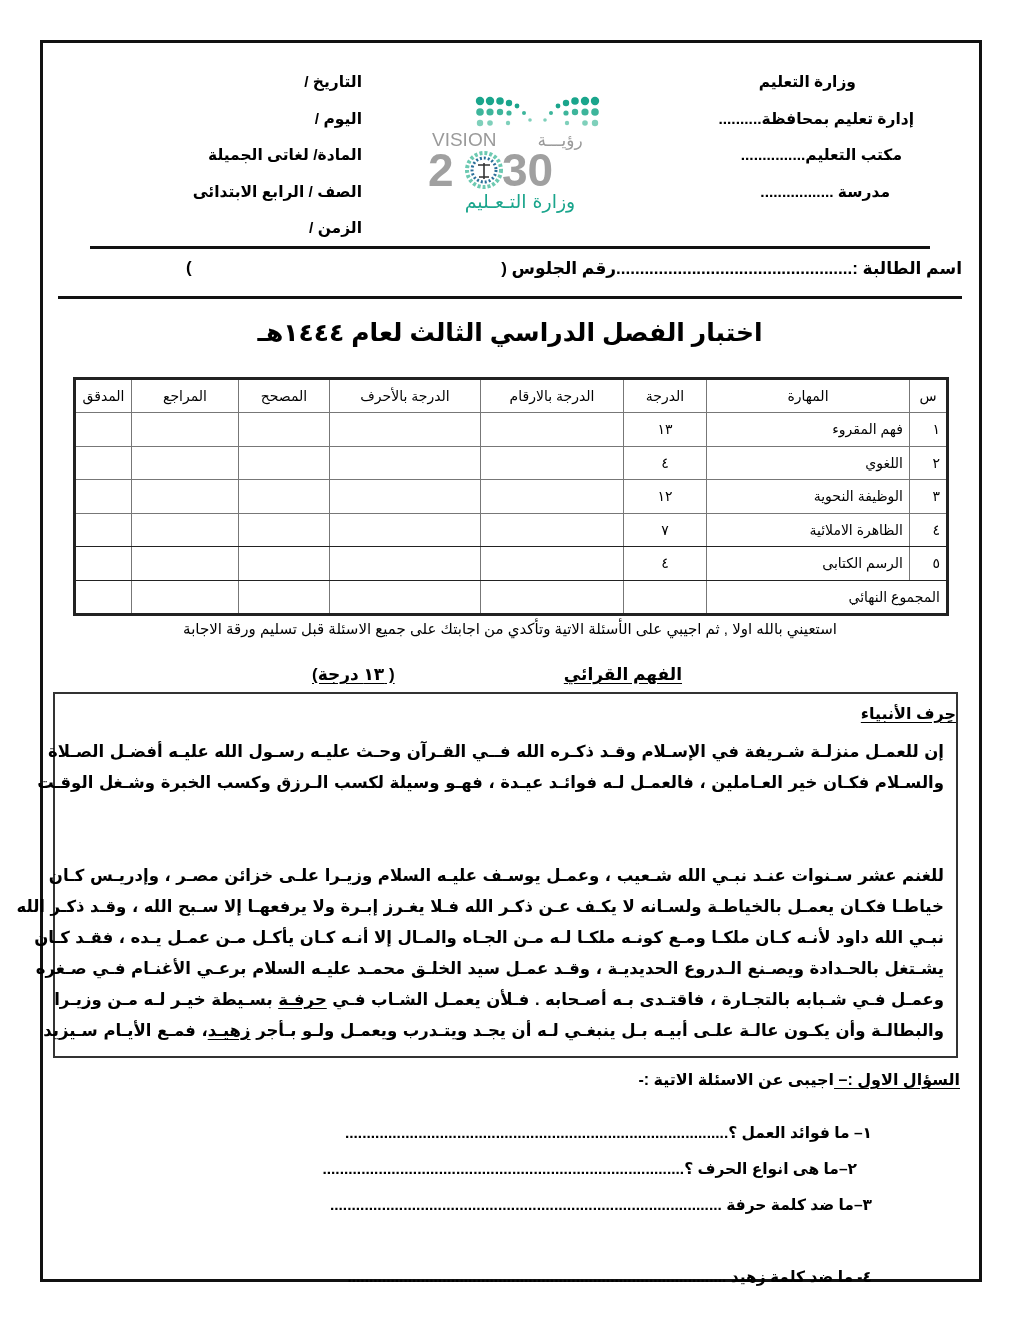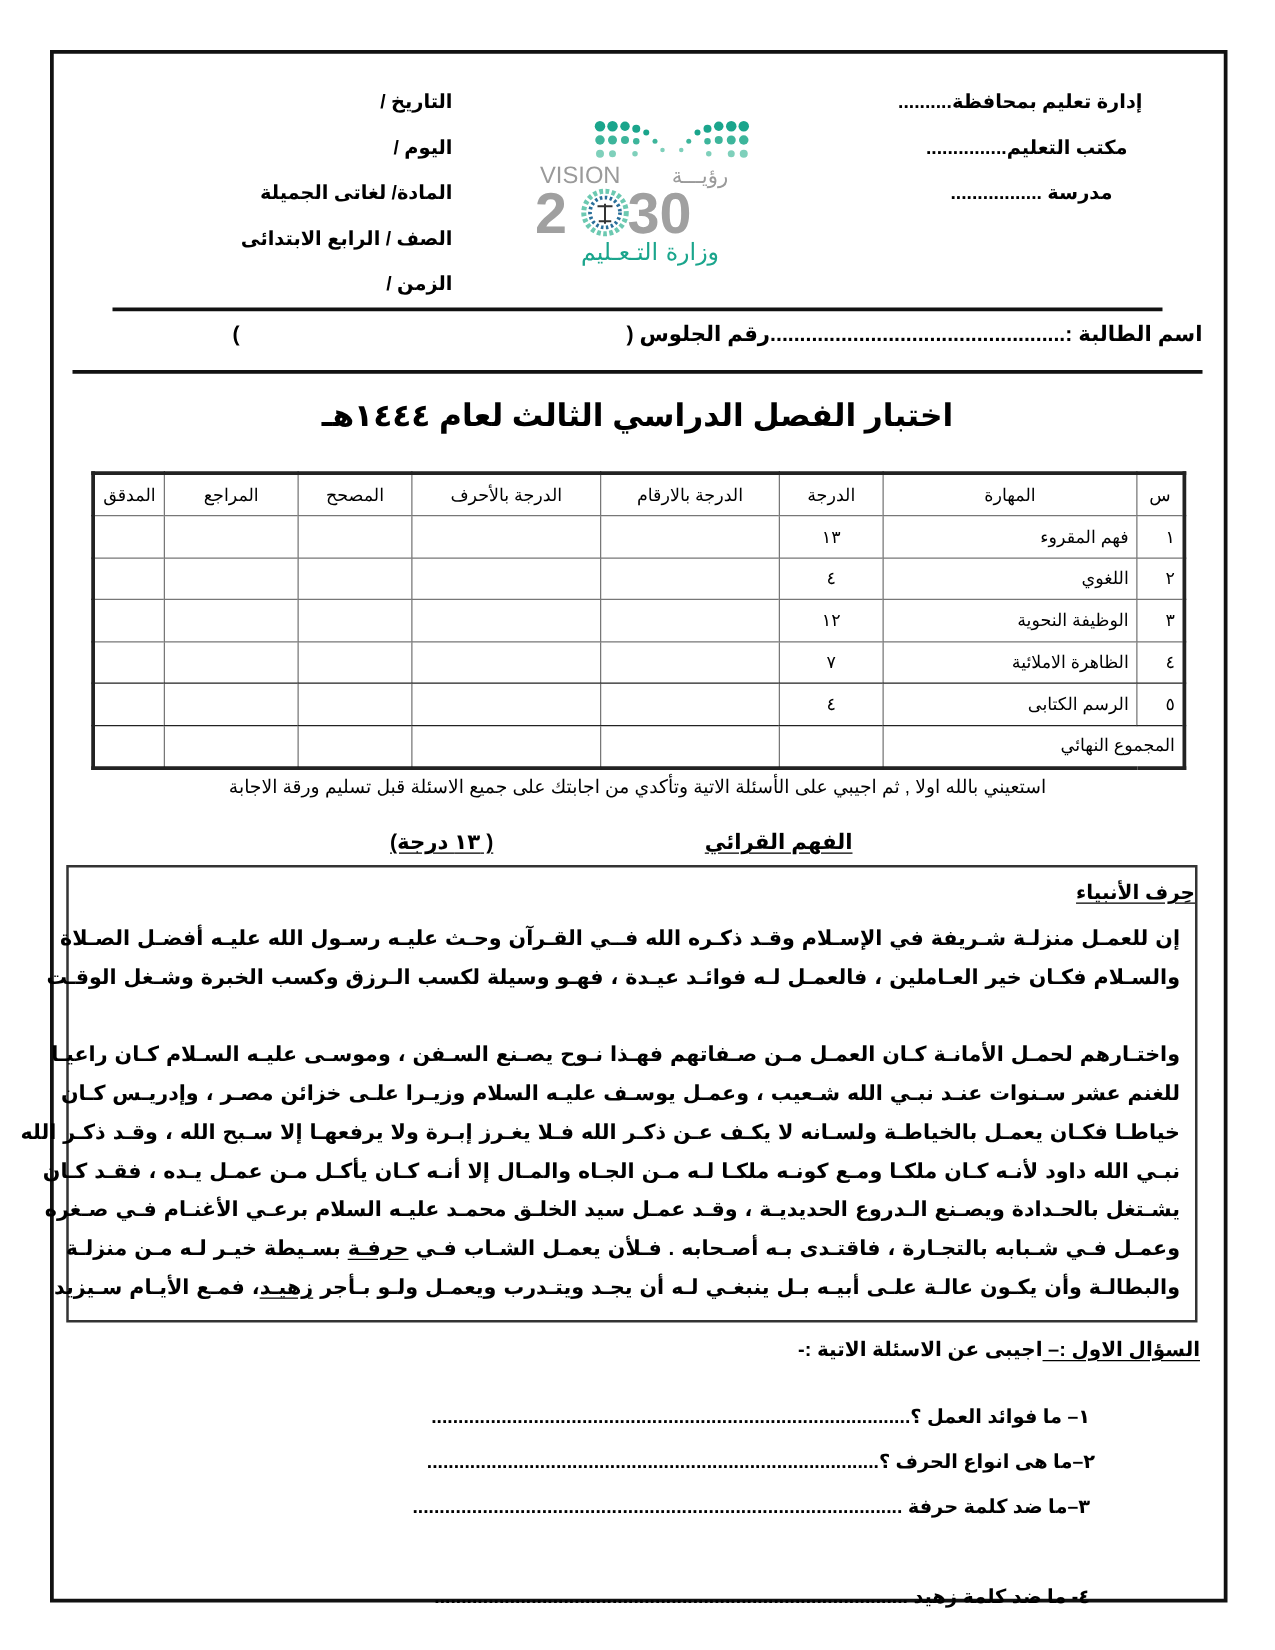--- a/index.html
+++ b/index.html
@@ -64,20 +64,21 @@
   .q-head .u { text-decoration:underline; text-underline-offset:3px; }
 
   .question { position:absolute; direction:rtl; font-size:15.5px; font-weight:bold; white-space:nowrap; }
 </style>
 </head>
 <body>
 
 <div class="page-border"></div>
 
 <div class="hdr-right">
+  <div class="c2">وزارة التعليم</div>
   <div class="c3">إدارة تعليم بمحافظة..........</div>
   <div class="c4">مكتب التعليم...............</div>
   <div class="c5">مدرسة .................</div>
 </div>
 
 <svg class="logo" viewBox="0 0 180 120">
   <g>
     <g fill="#1aa58c">
       <circle cx="60" cy="8" r="4.2"></circle>
         <circle cx="70" cy="8" r="4.2"></circle>
@@ -220,30 +221,29 @@
 
 <div class="instructions">استعيني بالله اولا , ثم اجيبي على الأسئلة الاتية وتأكدي من اجابتك على جميع الاسئلة قبل تسليم ورقة الاجابة</div>
 
 <div class="section-head" style="right:338px;">الفهم القرائي</div>
 <div class="section-head" style="left:312px;">( ١٣ درجة)</div>
 
 <div class="passage">
   <div class="passage-title">حِرف الأنبياء</div>
   <div class="passage-line" style="top:42px;">إن للعمـل منزلـة شـريفة في الإسـلام وقـد ذكـره الله فــي القـرآن وحـث عليـه رسـول الله عليـه أفضـل الصـلاة</div>
   <div class="passage-line" style="top:73px;">والسـلام فكـان خير العـاملين ، فالعمـل لـه فوائـد عيـدة ، فهـو وسيلة لكسب الـرزق وكسب الخبرة وشـغل الوقـت</div>
-  <div class="passage-line" style="top:135px;">واختـارهم لحمـل الأمانـة كـان العمـل مـن صـفاتهم فهـذا نـوح يصـنع السـفن ، وموسـى عليـه السـلام كـان راعيـا</div>
   <div class="passage-line" style="top:166px;">للغنم عشر سـنوات عنـد نبـي الله شـعيب ، وعمـل يوسـف عليـه السلام وزيـرا علـى خزائن مصـر ، وإدريـس كـان</div>
   <div class="passage-line" style="top:197px;">خياطـا فكـان يعمـل بالخياطـة ولسـانه لا يكـف عـن ذكـر الله فـلا يغـرز إبـرة ولا يرفعهـا إلا سـبح الله ، وقـد ذكـر الله</div>
   <div class="passage-line" style="top:228px;">نبـي الله داود لأنـه كـان ملكـا ومـع كونـه ملكـا لـه مـن الجـاه والمـال إلا أنـه كـان يأكـل مـن عمـل يـده ، فقـد كـان</div>
   <div class="passage-line" style="top:259px;">يشـتغل بالحـدادة ويصـنع الـدروع الحديديـة ، وقـد عمـل سيد الخلـق محمـد عليـه السلام برعـي الأغنـام فـي صـغره</div>
-  <div class="passage-line" style="top:290px;"><span>وعمـل فـي شـبابه بالتجـارة ، فاقتـدى بـه أصـحابه . فـلأن يعمـل الشـاب فـي </span><u>حرفـة</u><span> بسـيطة خيـر لـه مـن منزلـة</span></div>
+  <div class="passage-line" style="top:290px;"><span>وعمـل فـي شـبابه بالتجـارة ، فاقتـدى بـه أصـحابه . فـلأن يعمـل الشـاب فـي </span><u>حرفـة</u><span> بسـيطة خيـر لـه مـن وزيـرا</span></div>
   <div class="passage-line" style="top:321px;"><span>والبطالـة وأن يكـون عالـة علـى أبيـه بـل ينبغـي لـه أن يجـد ويتـدرب ويعمـل ولـو بـأجر </span><u>زهيـد</u><span>، فمـع الأيـام سـيزيد</span></div>
 </div>
 
 <div class="q-head">
   <span class="u">السؤال الاول :– </span>
   <span>اجيبى عن الاسئلة الاتية :-</span>
 </div>
 
 <div class="question" style="top:1124px; right:148px;">١– ما فوائد العمل ؟.........................................................................................</div>
-<div class="question" style="top:1160px; right:144px;">٢–ما هى انواع الحرف ؟....................................................................................</div>
+<div class="question" style="top:1160px; right:163px;">٢–ما هى انواع الحرف ؟....................................................................................</div>
 <div class="question" style="top:1196px; right:148px;">٣–ما ضد  كلمة حرفة ...........................................................................................</div>
 <div class="question" style="top:1236px; right:148px;margin-top:32px;">٤- ما ضد  كلمة زهيد ........................................................................................</div>
 
 </body></html>

